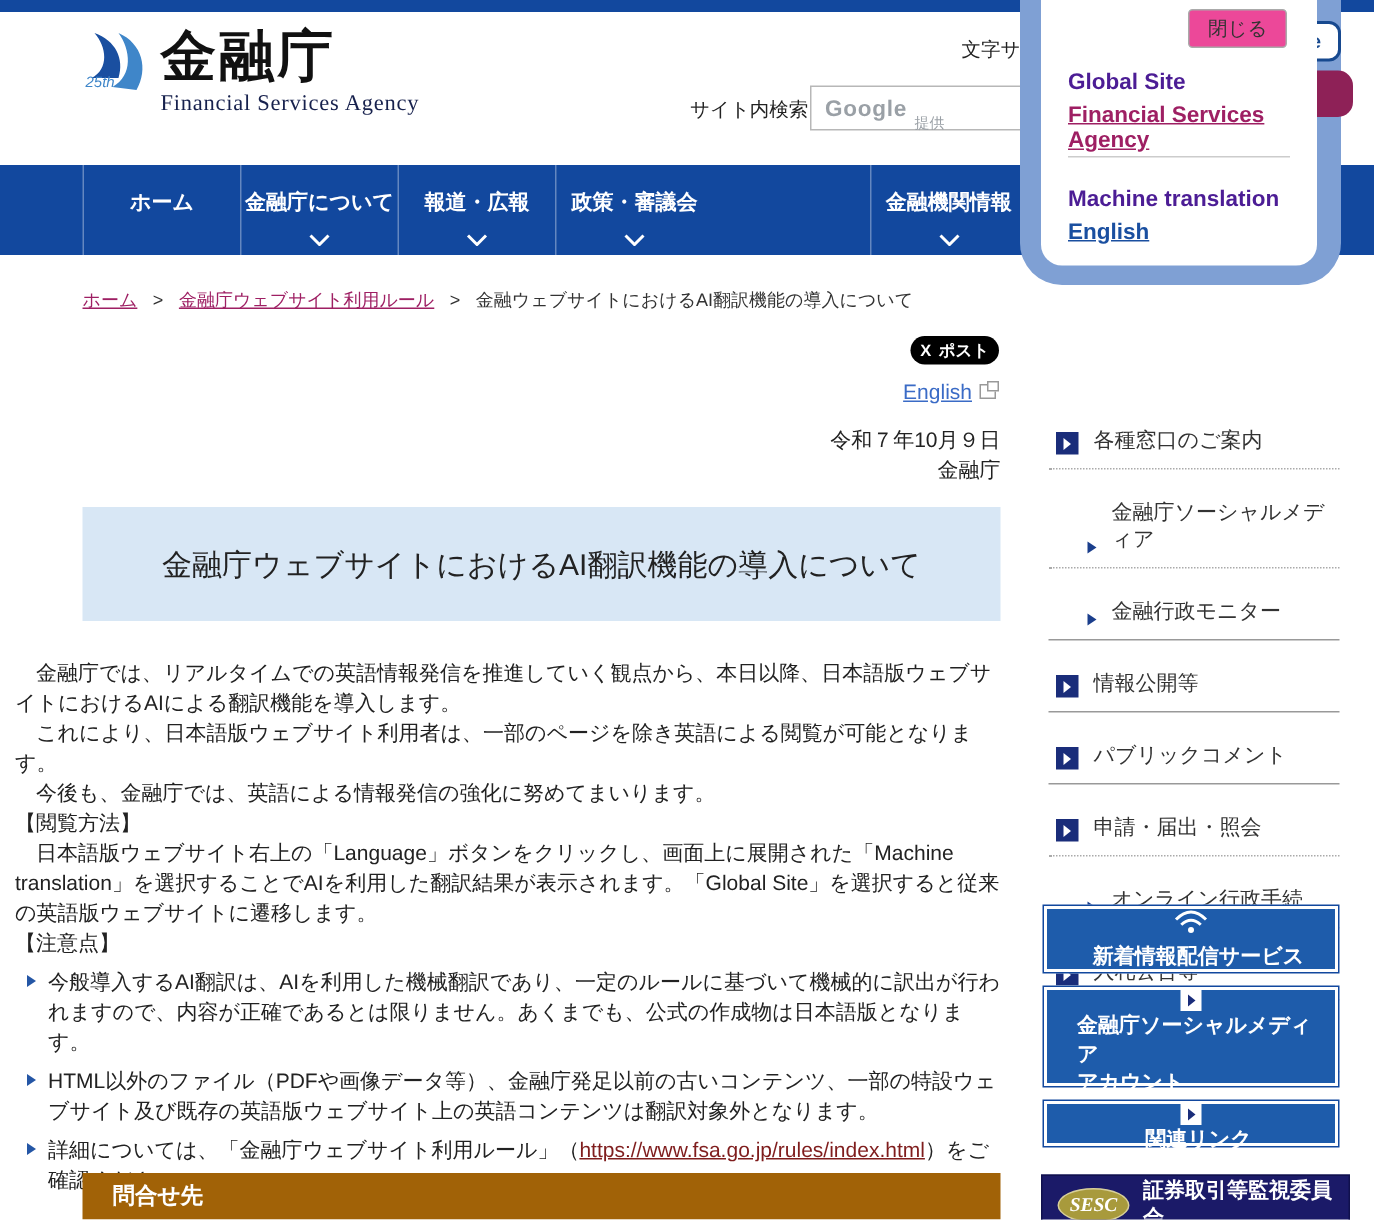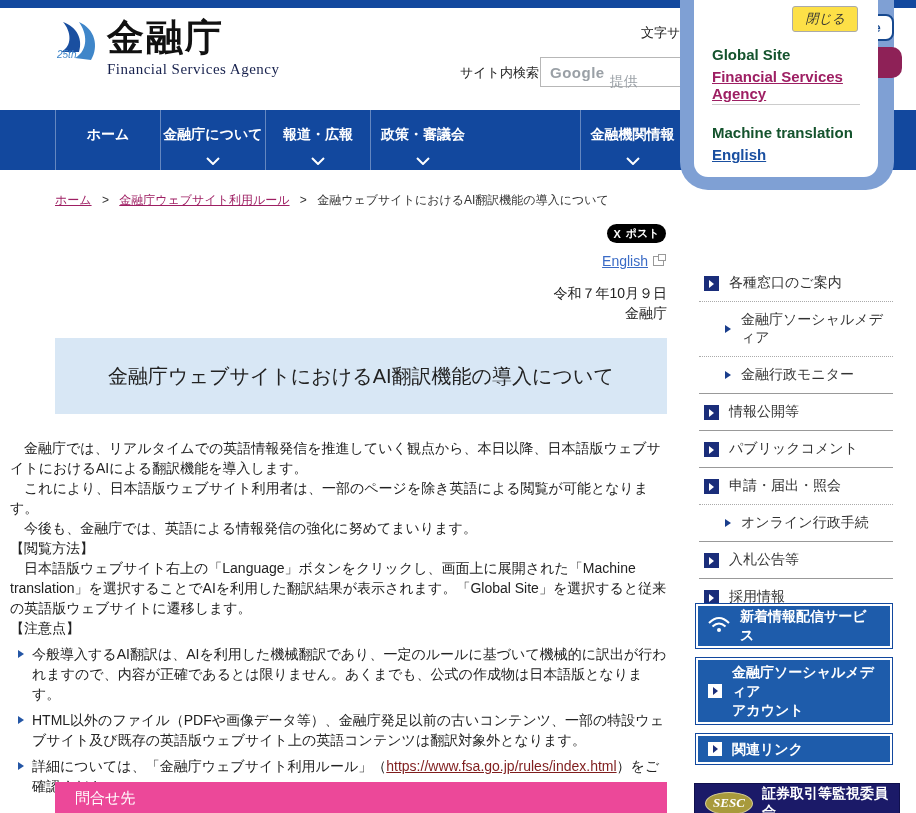--- a/index.html
+++ b/index.html
@@ -15,21 +15,21 @@
   .logo-text-block { margin-left: 6px; }
   .logo-title { font-size: 37px; font-weight: bold; color: #111; letter-spacing: 2px; line-height: 1.1; }
   .logo-subtitle { font-family: "Liberation Serif", serif; font-size: 15px; color: #17214d; margin-top: 2px; letter-spacing: 0.5px; }
   .fontsize-label { position: absolute; left: 641px; top: 16px; font-size: 13px; color: #222; }
   .search-row { position: absolute; left: 460px; top: 56px; font-size: 13px; color: #222; display: flex; align-items: center; }
   .search-box {
     position: absolute; left: 540px; top: 49px; width: 168px; height: 30px;
     border: 1px solid #b7b7b7; background: #fff; display: flex; align-items: center; padding-left: 9px; cursor: text;
   }
   .google-word { font-size: 15px; color: #9aa0a6; font-weight: bold; letter-spacing: 0.5px; }
-  .google-note { font-size: 14px; color: #9aa0a6; margin-left: 5px; margin-top: 20px; }
+  .google-note { font-size: 10px; color: #9aa0a6; margin-left: 5px; margin-top: 20px; }
   
   .nav { position: absolute; left: 0; top: 110px; width: 916px; height: 60px; background: #12489e; }
   .nav-item { position: absolute; top: 0; height: 60px; width: 105px; border-left: 1px solid rgba(255,255,255,0.35); text-align: center; padding-top: 16px; cursor: pointer; }
   .nav-item.last { border-right: 1px solid rgba(255,255,255,0.35); }
   .nav-label { font-size: 14px; font-weight: bold; color: #fff; display: block; }
   .nav-chevron { display: inline-block; margin-top: 7px; }
   
   .breadcrumb { position: absolute; left: 55px; top: 192px; font-size: 12px; color: #333; }
   .crumb-link { color: #9e1f63; text-decoration: underline; cursor: pointer; }
   .crumb-sep { margin: 0 7px; color: #333; }
@@ -53,41 +53,41 @@
   .title-text { font-size: 20px; color: #222; }
   
   .body-flow { position: absolute; left: 10px; top: 438px; width: 657px; font-size: 14px; line-height: 20px; color: #222; }
   .body-flow p { margin: 0; }
   .sec-heading { margin-top: 2px; }
   .notes-heading { margin-top: 22px; }
   .note-item { position: relative; padding-left: 22px; margin-top: 6px; }
   .tri { position: absolute; left: 8px; top: 6px; width: 0; height: 0; border-left: 6px solid #2456a5; border-top: 4px solid transparent; border-bottom: 4px solid transparent; }
   .url-link { color: #7f1d1d; text-decoration: underline; cursor: pointer; }
   .contact-bar {
-    position: absolute; left: 55px; top: 782px; width: 612px; height: 31px; background: #ec4899;
-    color: #fff; font-size: 15px; font-weight: normal; line-height: 31px; padding-left: 20px;
+    position: absolute; left: 55px; top: 782px; width: 612px; height: 31px; background: #a16207;
+    color: #fff; font-size: 15px; font-weight: bold; line-height: 31px; padding-left: 20px;
   }
   
   .side-header {
     position: absolute; left: 699px; top: 224px; width: 194px; height: 41px; background: #12489e;
     color: #fff; font-size: 15px; font-weight: bold; line-height: 41px; padding-left: 13px;
   }
   .side-list { position: absolute; left: 699px; top: 265px; width: 194px; }
-  .side-row { display: flex; align-items: center; padding: 9px 0; cursor: pointer; }
+  .side-row { display: flex; align-items: flex-end; padding: 9px 0; cursor: pointer; margin-top: 11px; }
   .side-row.l0 { padding-left: 5px; }
   .side-row.l1 { padding-left: 26px; }
   .side-label { font-size: 14px; color: #333; margin-left: 10px; }
   .sq-icon { width: 15px; height: 15px; background: #1a2d7a; position: relative; flex: 0 0 15px; }
   .sq-icon::after { content: ""; position: absolute; left: 5px; top: 4px; width: 0; height: 0; border-left: 5px solid #fff; border-top: 4px solid transparent; border-bottom: 4px solid transparent; }
   .sub-tri { width: 0; height: 0; border-left: 6px solid #1a3e8c; border-top: 4px solid transparent; border-bottom: 4px solid transparent; flex: 0 0 6px; }
   .sep-dotted { border-top: 1px dotted #aaa; }
   .sep-solid { border-top: 1px solid #999; }
   
   .side-btn { position: absolute; left: 695px; width: 198px; border: 1px solid #12489e; background: #fff; padding: 2px; cursor: pointer; }
-  .side-btn-inner { background: #1e5cab; width: 100%; height: 100%; display: flex; align-items: center; padding: 0 10px; }
+  .side-btn-inner { background: #1e5cab; width: 100%; height: 100%; display: flex; align-items: center; padding: 0 10px; flex-direction: column; }
   .side-btn-label { color: #fff; font-size: 14px; font-weight: bold; margin-left: 10px; white-space: pre-line; line-height: 19px; }
   .wsq-icon { width: 14px; height: 14px; background: #fff; position: relative; flex: 0 0 14px; }
   .wsq-icon::after { content: ""; position: absolute; left: 5px; top: 3px; width: 0; height: 0; border-left: 5px solid #1a2d7a; border-top: 4px solid transparent; border-bottom: 4px solid transparent; }
   .sesc-banner {
     position: absolute; left: 694px; top: 783px; width: 206px; height: 40px; background: #1b1a68;
     border: 1px solid #10104d; display: flex; align-items: center; padding-left: 10px; cursor: pointer;
   }
   .sesc-oval {
     width: 48px; height: 23px; background: #a89a3c; border-radius: 50%;
     color: #fff; font-family: "Liberation Serif", serif; font-style: italic; font-weight: bold; font-size: 13px;
@@ -97,24 +97,24 @@
   
   .popup-halo { position: absolute; left: 680px; top: -30px; width: 214px; height: 220px; background: #7fa0d4; border-radius: 28px; z-index: 30; }
   .lang-btn {
     position: absolute; left: 806px; top: 14px; width: 88px; height: 27px; background: #fff;
     border: 2px solid #17498f; border-radius: 8px; color: #17498f; font-size: 13px; font-weight: bold;
     text-align: center; line-height: 23px; z-index: 31; cursor: pointer;
   }
   .magenta-btn { position: absolute; left: 832px; top: 47px; width: 70px; height: 31px; background: #8e2157; border-radius: 10px; z-index: 31; cursor: pointer; }
   .popup-box { position: absolute; left: 694px; top: -24px; width: 184px; height: 201px; background: #fff; border-radius: 14px; z-index: 32; }
   .popup-close {
-    position: absolute; right: 20px; top: 30px; background: #fde047; border: 1px solid #aaa; border-radius: 3px;
-    font-size: 13px; color: #333; padding: 3px 12px; cursor: pointer; font-family: "Liberation Sans", sans-serif; font-style: italic;
-  }
-  .popup-heading { position: absolute; left: 18px; font-size: 15px; font-weight: bold; color: #14532d; }
+    position: absolute; right: 20px; top: 30px; background: #ec4899; border: 1px solid #aaa; border-radius: 3px;
+    font-size: 13px; color: #333; padding: 3px 12px; cursor: pointer; font-family: "Liberation Sans", sans-serif;
+  }
+  .popup-heading { position: absolute; left: 18px; font-size: 15px; font-weight: bold; color: #4c1d95; }
   .popup-link { position: absolute; left: 18px; font-size: 15px; font-weight: bold; text-decoration: underline; cursor: pointer; }
   .popup-link.maroon { color: #9e1f63; }
   .popup-link.blue { color: #1a4fa0; }
   .popup-divider { position: absolute; left: 18px; top: 128px; width: 148px; border-top: 1px solid #ccc; }
 </style>
 </head>
 <body>
 
 <div class="page">
 

